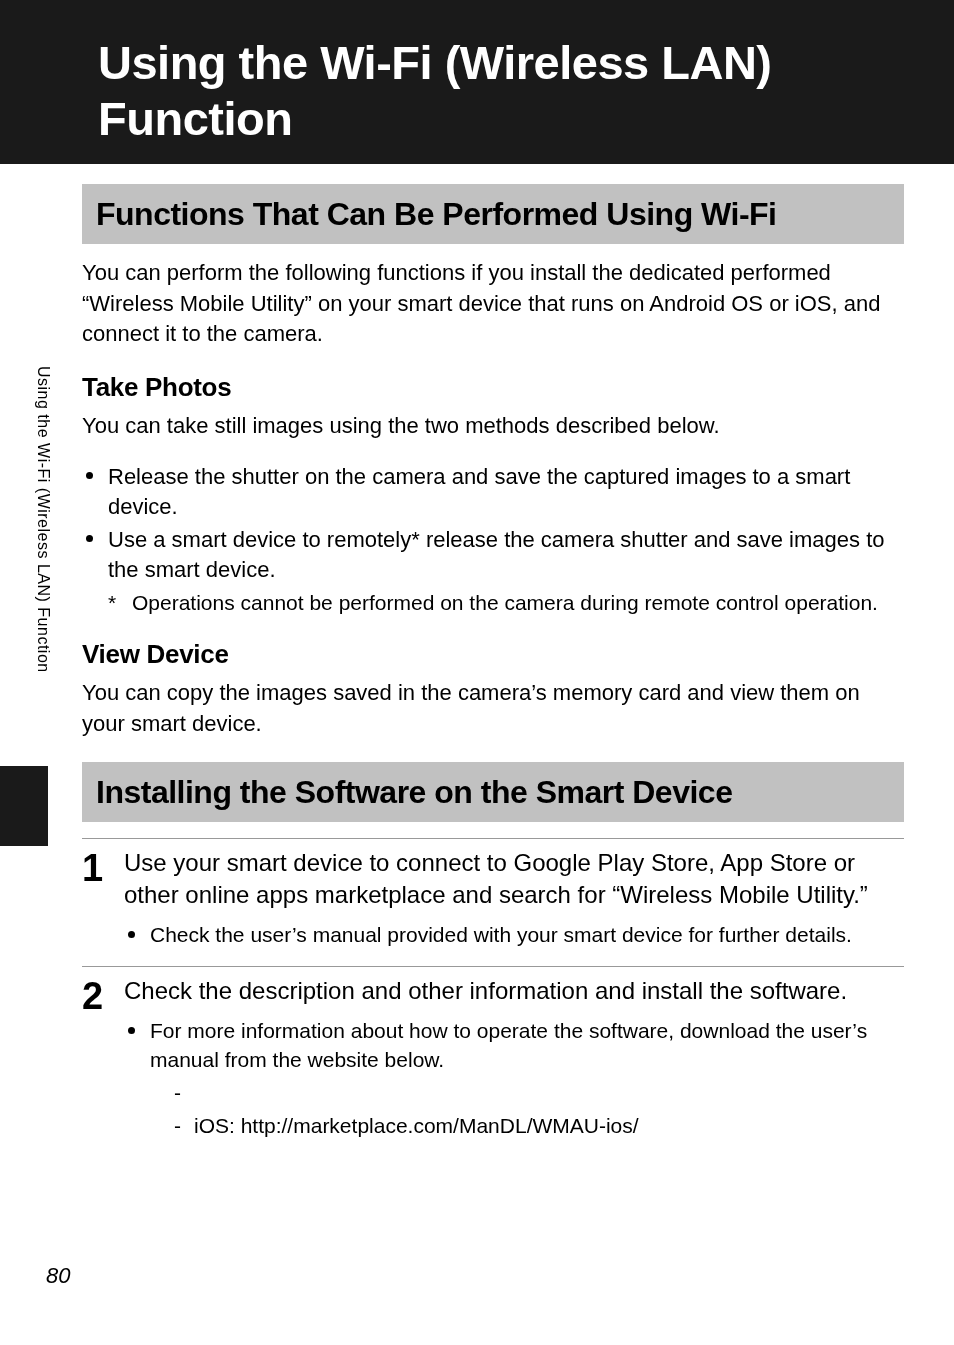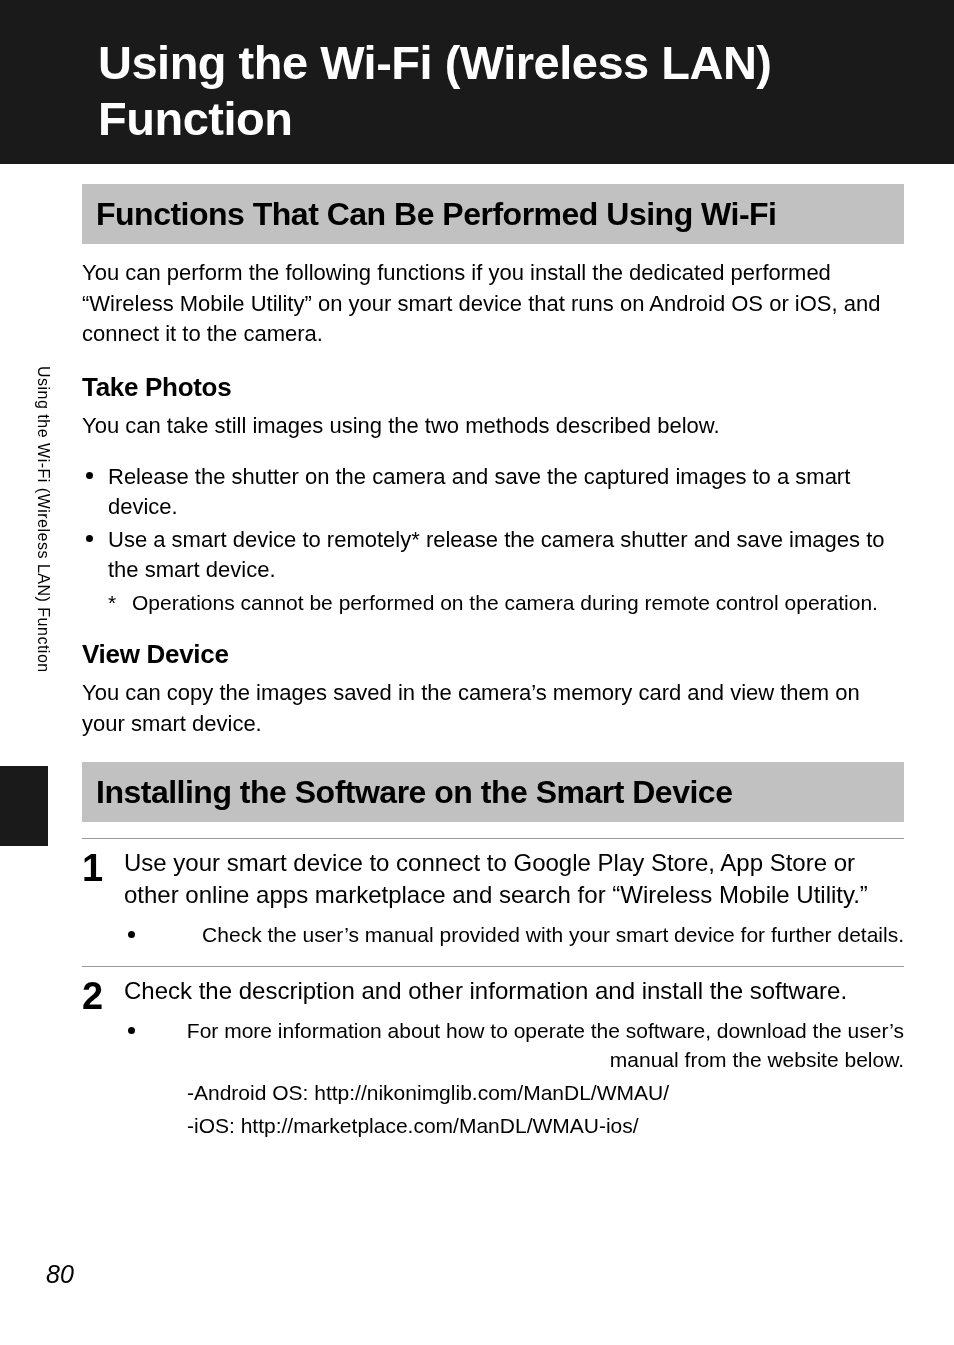--- a/index.html
+++ b/index.html
@@ -125,21 +125,20 @@
     .step-body {
       flex: 1;
     }
     .step-text {
       font-size: 24px;
       font-weight: 400;
       line-height: 1.35;
     }
     .step-list {
       margin-top: 10px;
-      text-align: right;
     }
     .step-bullet {
       display: flex;
       font-size: 21px;
       font-weight: 300;
       line-height: 1.35;
       margin-top: 4px;
     }
     .step-bullet .bullet-dot {
       width: 26px;
@@ -172,21 +171,21 @@
       left: 0;
       top: 766px;
       width: 48px;
       height: 80px;
       background: #1a1a1a;
     }
     .page-number {
       position: absolute;
       left: 46px;
       bottom: 56px;
-      font-size: 25px;
+      font-size: 22px;
       font-style: italic;
       font-weight: 400;
       text-align: right;
     }
   </style>
 </head>
 <body>
 
 <div class="black-bar"></div>
 <h1 class="page-title">Using the Wi-Fi (Wireless LAN) Function</h1>
@@ -238,21 +237,20 @@
     <div class="step-num">2</div>
     <div class="step-body">
       <div class="step-text">Check the description and other information and install the software.</div>
       <div class="step-list">
         <div class="step-bullet">
           <span class="bullet-dot"></span>
           <span class="bullet-text">For more information about how to operate the software, download the user’s manual from the website below.</span>
         </div>
         <div class="nested-dash">
           <span class="dash-mark">-</span>
-          <span>Android OS: http://nikonimglib.com/ManDL/WMAU/</span>
         </div>
         <div class="nested-dash">
           <span class="dash-mark">-</span>
           <span>iOS: http://marketplace.com/ManDL/WMAU-ios/</span>
         </div>
       </div>
     </div>
   </div>
 
 </div>

